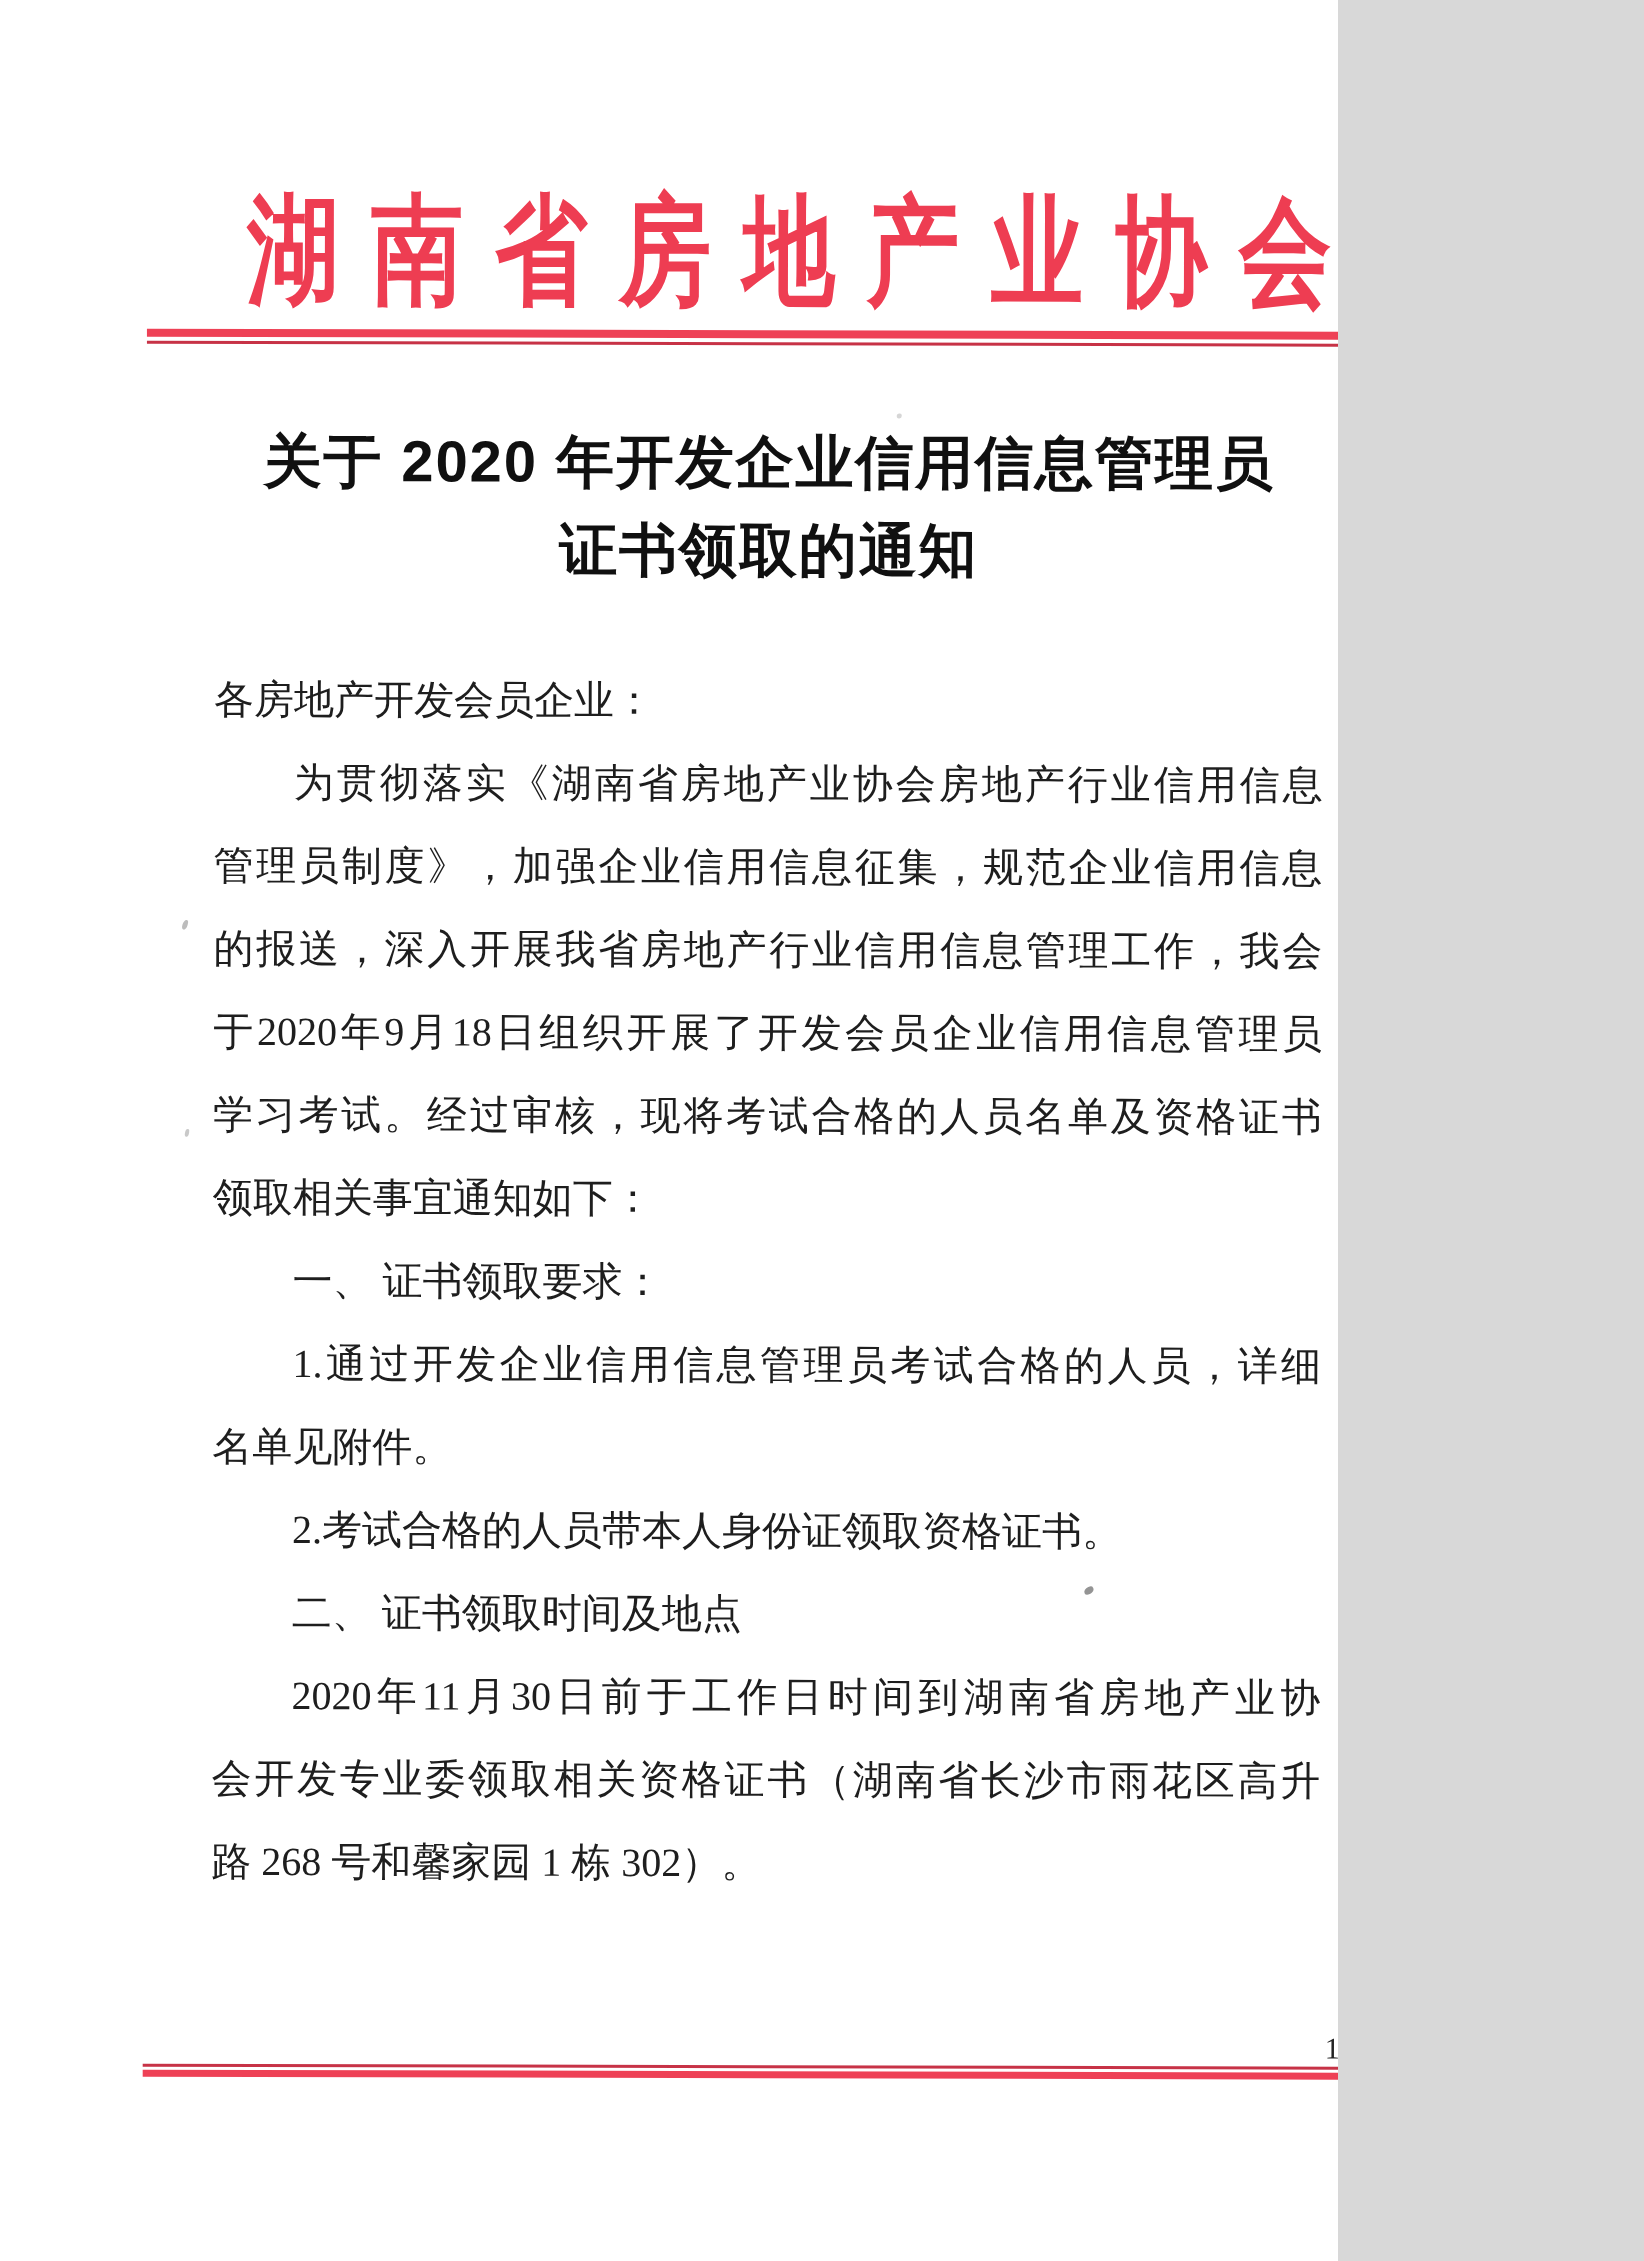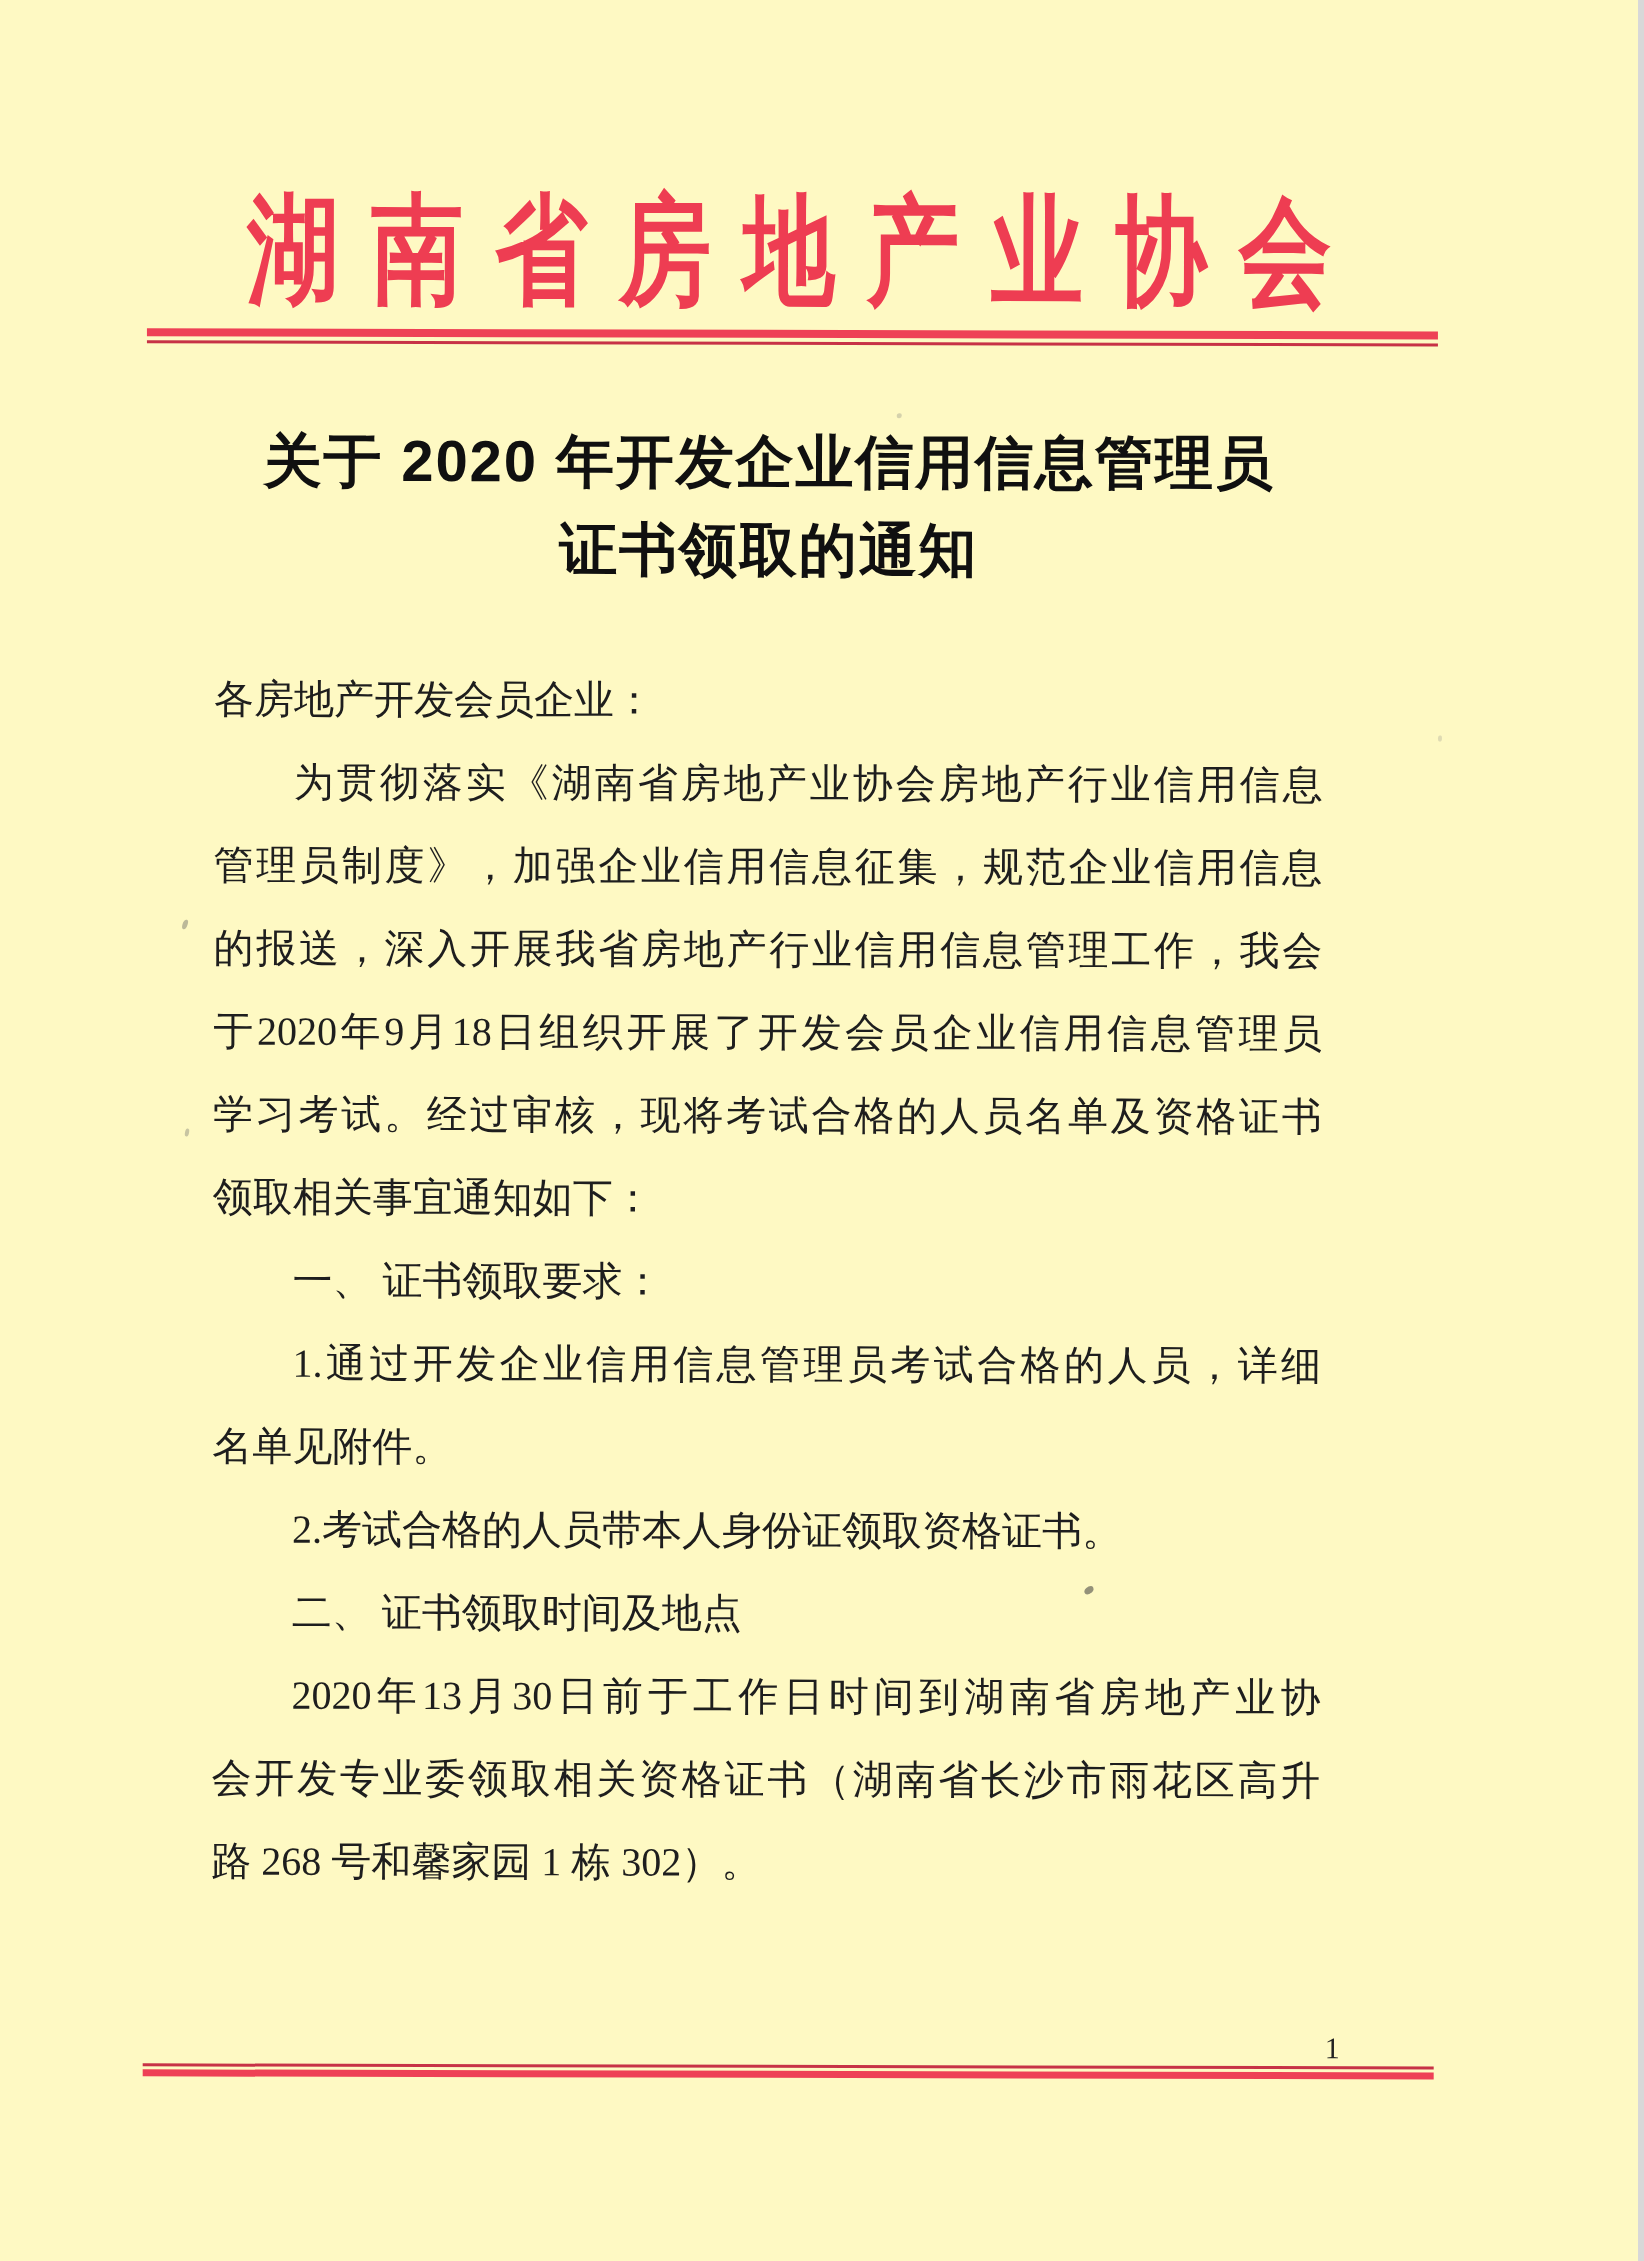--- a/index.html
+++ b/index.html
@@ -1,19 +1,19 @@
 <!DOCTYPE html>
 <html style="font-size:10.3px"><head>
 <meta charset="utf-8">
 <style>
   html,body{margin:0;padding:0;background:#d8d8d8;}
   .sheet{
     position:relative;
-    width:1638px;height:2261px;
-    background:#fef9c3;
+    width:1338px;height:2261px;
+    background:#ffffff;
     overflow:hidden;
     font-family:"Liberation Serif","DejaVu Serif",serif;
   }
   .tilt{
     position:absolute;inset:0;
     transform:rotate(0.14deg);
     transform-origin:50% 50%;
   }
   
   .letterhead{
@@ -84,21 +84,21 @@
         <div class="bl j"><span>管</span><span>理</span><span>员</span><span>制</span><span>度</span><span>》</span><span>，</span><span>加</span><span>强</span><span>企</span><span>业</span><span>信</span><span>用</span><span>信</span><span>息</span><span>征</span><span>集</span><span>，</span><span>规</span><span>范</span><span>企</span><span>业</span><span>信</span><span>用</span><span>信</span><span>息</span></div>
         <div class="bl j"><span>的</span><span>报</span><span>送</span><span>，</span><span>深</span><span>入</span><span>开</span><span>展</span><span>我</span><span>省</span><span>房</span><span>地</span><span>产</span><span>行</span><span>业</span><span>信</span><span>用</span><span>信</span><span>息</span><span>管</span><span>理</span><span>工</span><span>作</span><span>，</span><span>我</span><span>会</span></div>
         <div class="bl j"><span>于</span><span>2020</span><span>年</span><span>9</span><span>月</span><span>18</span><span>日</span><span>组</span><span>织</span><span>开</span><span>展</span><span>了</span><span>开</span><span>发</span><span>会</span><span>员</span><span>企</span><span>业</span><span>信</span><span>用</span><span>信</span><span>息</span><span>管</span><span>理</span><span>员</span></div>
         <div class="bl j"><span>学</span><span>习</span><span>考</span><span>试</span><span>。</span><span>经</span><span>过</span><span>审</span><span>核</span><span>，</span><span>现</span><span>将</span><span>考</span><span>试</span><span>合</span><span>格</span><span>的</span><span>人</span><span>员</span><span>名</span><span>单</span><span>及</span><span>资</span><span>格</span><span>证</span><span>书</span></div>
         <div class="bl">领取相关事宜通知如下：</div>
         <div class="bl ind">一、 证书领取要求：</div>
         <div class="bl j ind"><span>1.</span><span>通</span><span>过</span><span>开</span><span>发</span><span>企</span><span>业</span><span>信</span><span>用</span><span>信</span><span>息</span><span>管</span><span>理</span><span>员</span><span>考</span><span>试</span><span>合</span><span>格</span><span>的</span><span>人</span><span>员</span><span>，</span><span>详</span><span>细</span></div>
         <div class="bl">名单见附件。</div>
         <div class="bl ind">2.考试合格的人员带本人身份证领取资格证书。</div>
         <div class="bl ind">二、 证书领取时间及地点</div>
-        <div class="bl j ind"><span>2020</span><span>年</span><span>13</span><span>月</span><span>30</span><span>日</span><span>前</span><span>于</span><span>工</span><span>作</span><span>日</span><span>时</span><span>间</span><span>到</span><span>湖</span><span>南</span><span>省</span><span>房</span><span>地</span><span>产</span><span>业</span><span>协</span></div>
+        <div class="bl j ind"><span>2020</span><span>年</span><span>11</span><span>月</span><span>30</span><span>日</span><span>前</span><span>于</span><span>工</span><span>作</span><span>日</span><span>时</span><span>间</span><span>到</span><span>湖</span><span>南</span><span>省</span><span>房</span><span>地</span><span>产</span><span>业</span><span>协</span></div>
         <div class="bl j"><span>会</span><span>开</span><span>发</span><span>专</span><span>业</span><span>委</span><span>领</span><span>取</span><span>相</span><span>关</span><span>资</span><span>格</span><span>证</span><span>书</span><span>（</span><span>湖</span><span>南</span><span>省</span><span>长</span><span>沙</span><span>市</span><span>雨</span><span>花</span><span>区</span><span>高</span><span>升</span></div>
         <div class="bl">路 268 号和馨家园 1 栋 302）。</div>
       </div>
 
     <div class="pagenum">1</div>
 
     <div class="rule" id="rule-bottom-thin"></div>
     <div class="rule" id="rule-bottom-thick"></div>
 
     <div class="speck" id="speck-1"></div>

